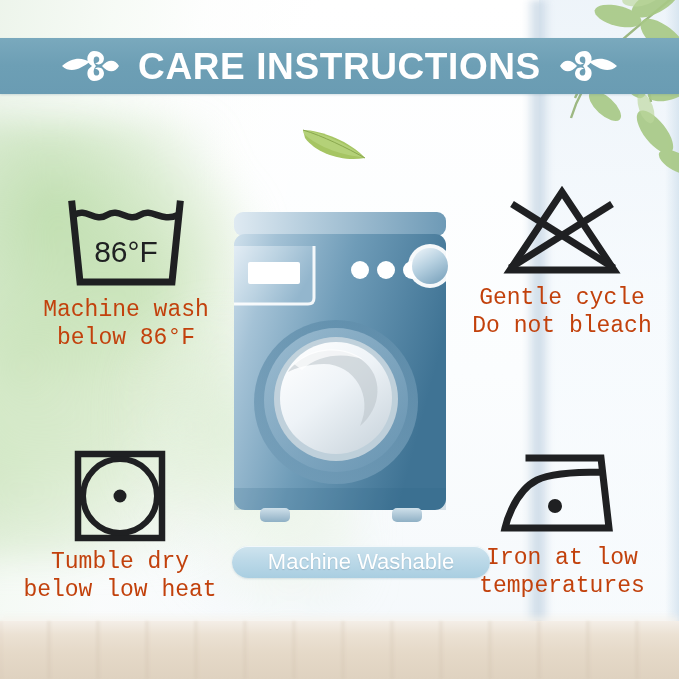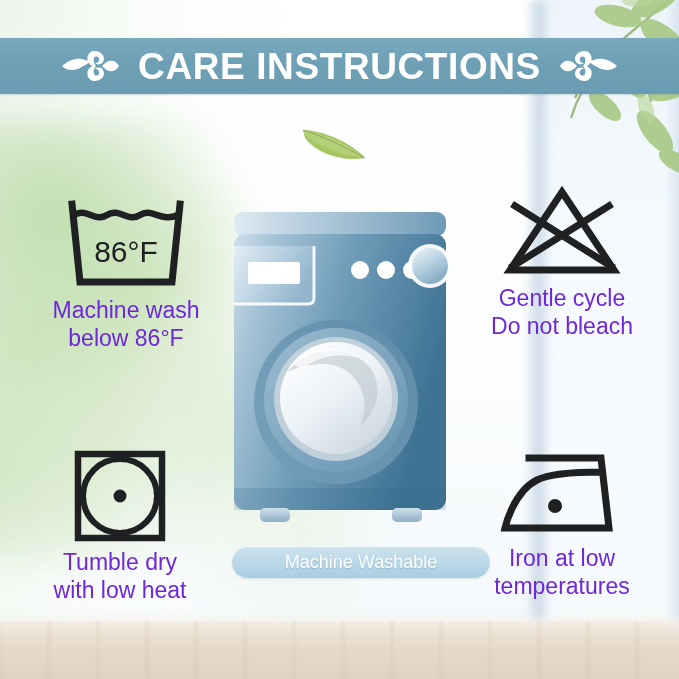--- a/index.html
+++ b/index.html
@@ -110,43 +110,43 @@
   }
   .orn{width:62px;height:40px;flex:none;}
   .orn.right{transform:scaleX(-1);}
 
   
   .cell{position:absolute;text-align:center;}
   .cell .glyph{display:block;margin:0 auto;}
   .cell .cap{
     margin-top:4px;
     font-size:23px;
-    color:#6d28d9;
+    color:#c2410c;
     line-height:1.22;
     white-space:pre-line;
-    font-family:Liberation Sans, sans-serif;
+    font-family:Liberation Mono, monospace;
   }
   #cell-wash   {left:16px;  top:196px; width:220px;}
   #cell-bleach {left:452px; top:184px; width:220px;}
   #cell-dry    {left:10px;  top:448px; width:220px;}
   #cell-iron   {left:452px; top:448px; width:220px;text-align:center;}
 
   
   .machine{position:absolute;left:232px;top:212px;width:216px;height:320px;}
 
   
   .badge{
     position:absolute;left:232px;top:546px;width:258px;height:32px;
     border-radius:16px;
     background:linear-gradient(180deg,#cfe4ee 0%,#bcd9e8 45%,#a9cee1 100%);
     box-shadow:inset 0 1px 0 rgba(255,255,255,.75), 0 1px 2px rgba(120,150,170,.25);
     display:flex;align-items:center;justify-content:center;
   }
   .badge span{
-    color:#ffffff;font-size:18px;line-height:1;
+    color:#ffffff;font-size:22px;line-height:1;
     text-shadow:0 1px 1px rgba(120,150,170,.45);
     font-family:"Liberation Sans", sans-serif;
   }
 </style>
 </head>
 <body>
 
 <div id="stage">
 
   <div class="bg-base"></div>
@@ -229,21 +229,21 @@
 Do not bleach</div>
   </div>
 
   <div class="cell" id="cell-dry">
     <svg class="glyph" width="100" height="96" viewBox="0 0 100 96">
       <rect x="8" y="6" width="84" height="84" fill="none" stroke="#1f2022" stroke-width="6.5"></rect>
       <circle cx="50" cy="48" r="37" fill="none" stroke="#1f2022" stroke-width="6"></circle>
       <circle cx="50" cy="48" r="6.5" fill="#1f2022"></circle>
     </svg>
     <div class="cap">Tumble dry
-with low heat</div>
+below low heat</div>
   </div>
 
   <div class="cell" id="cell-iron">
     <svg class="glyph" width="130" height="92" viewBox="0 0 130 92">
       <path d="M32 10 L104 10 L112 80 L8 80 C8 80 16 44 40 32 C54 25 86 24 104 24" fill="none" stroke="#1f2022" stroke-width="7" stroke-linejoin="miter" stroke-linecap="square"></path>
       <circle cx="58" cy="58" r="7" fill="#1f2022"></circle>
     </svg>
     <div class="cap">Iron at low
 temperatures</div>
   </div>

